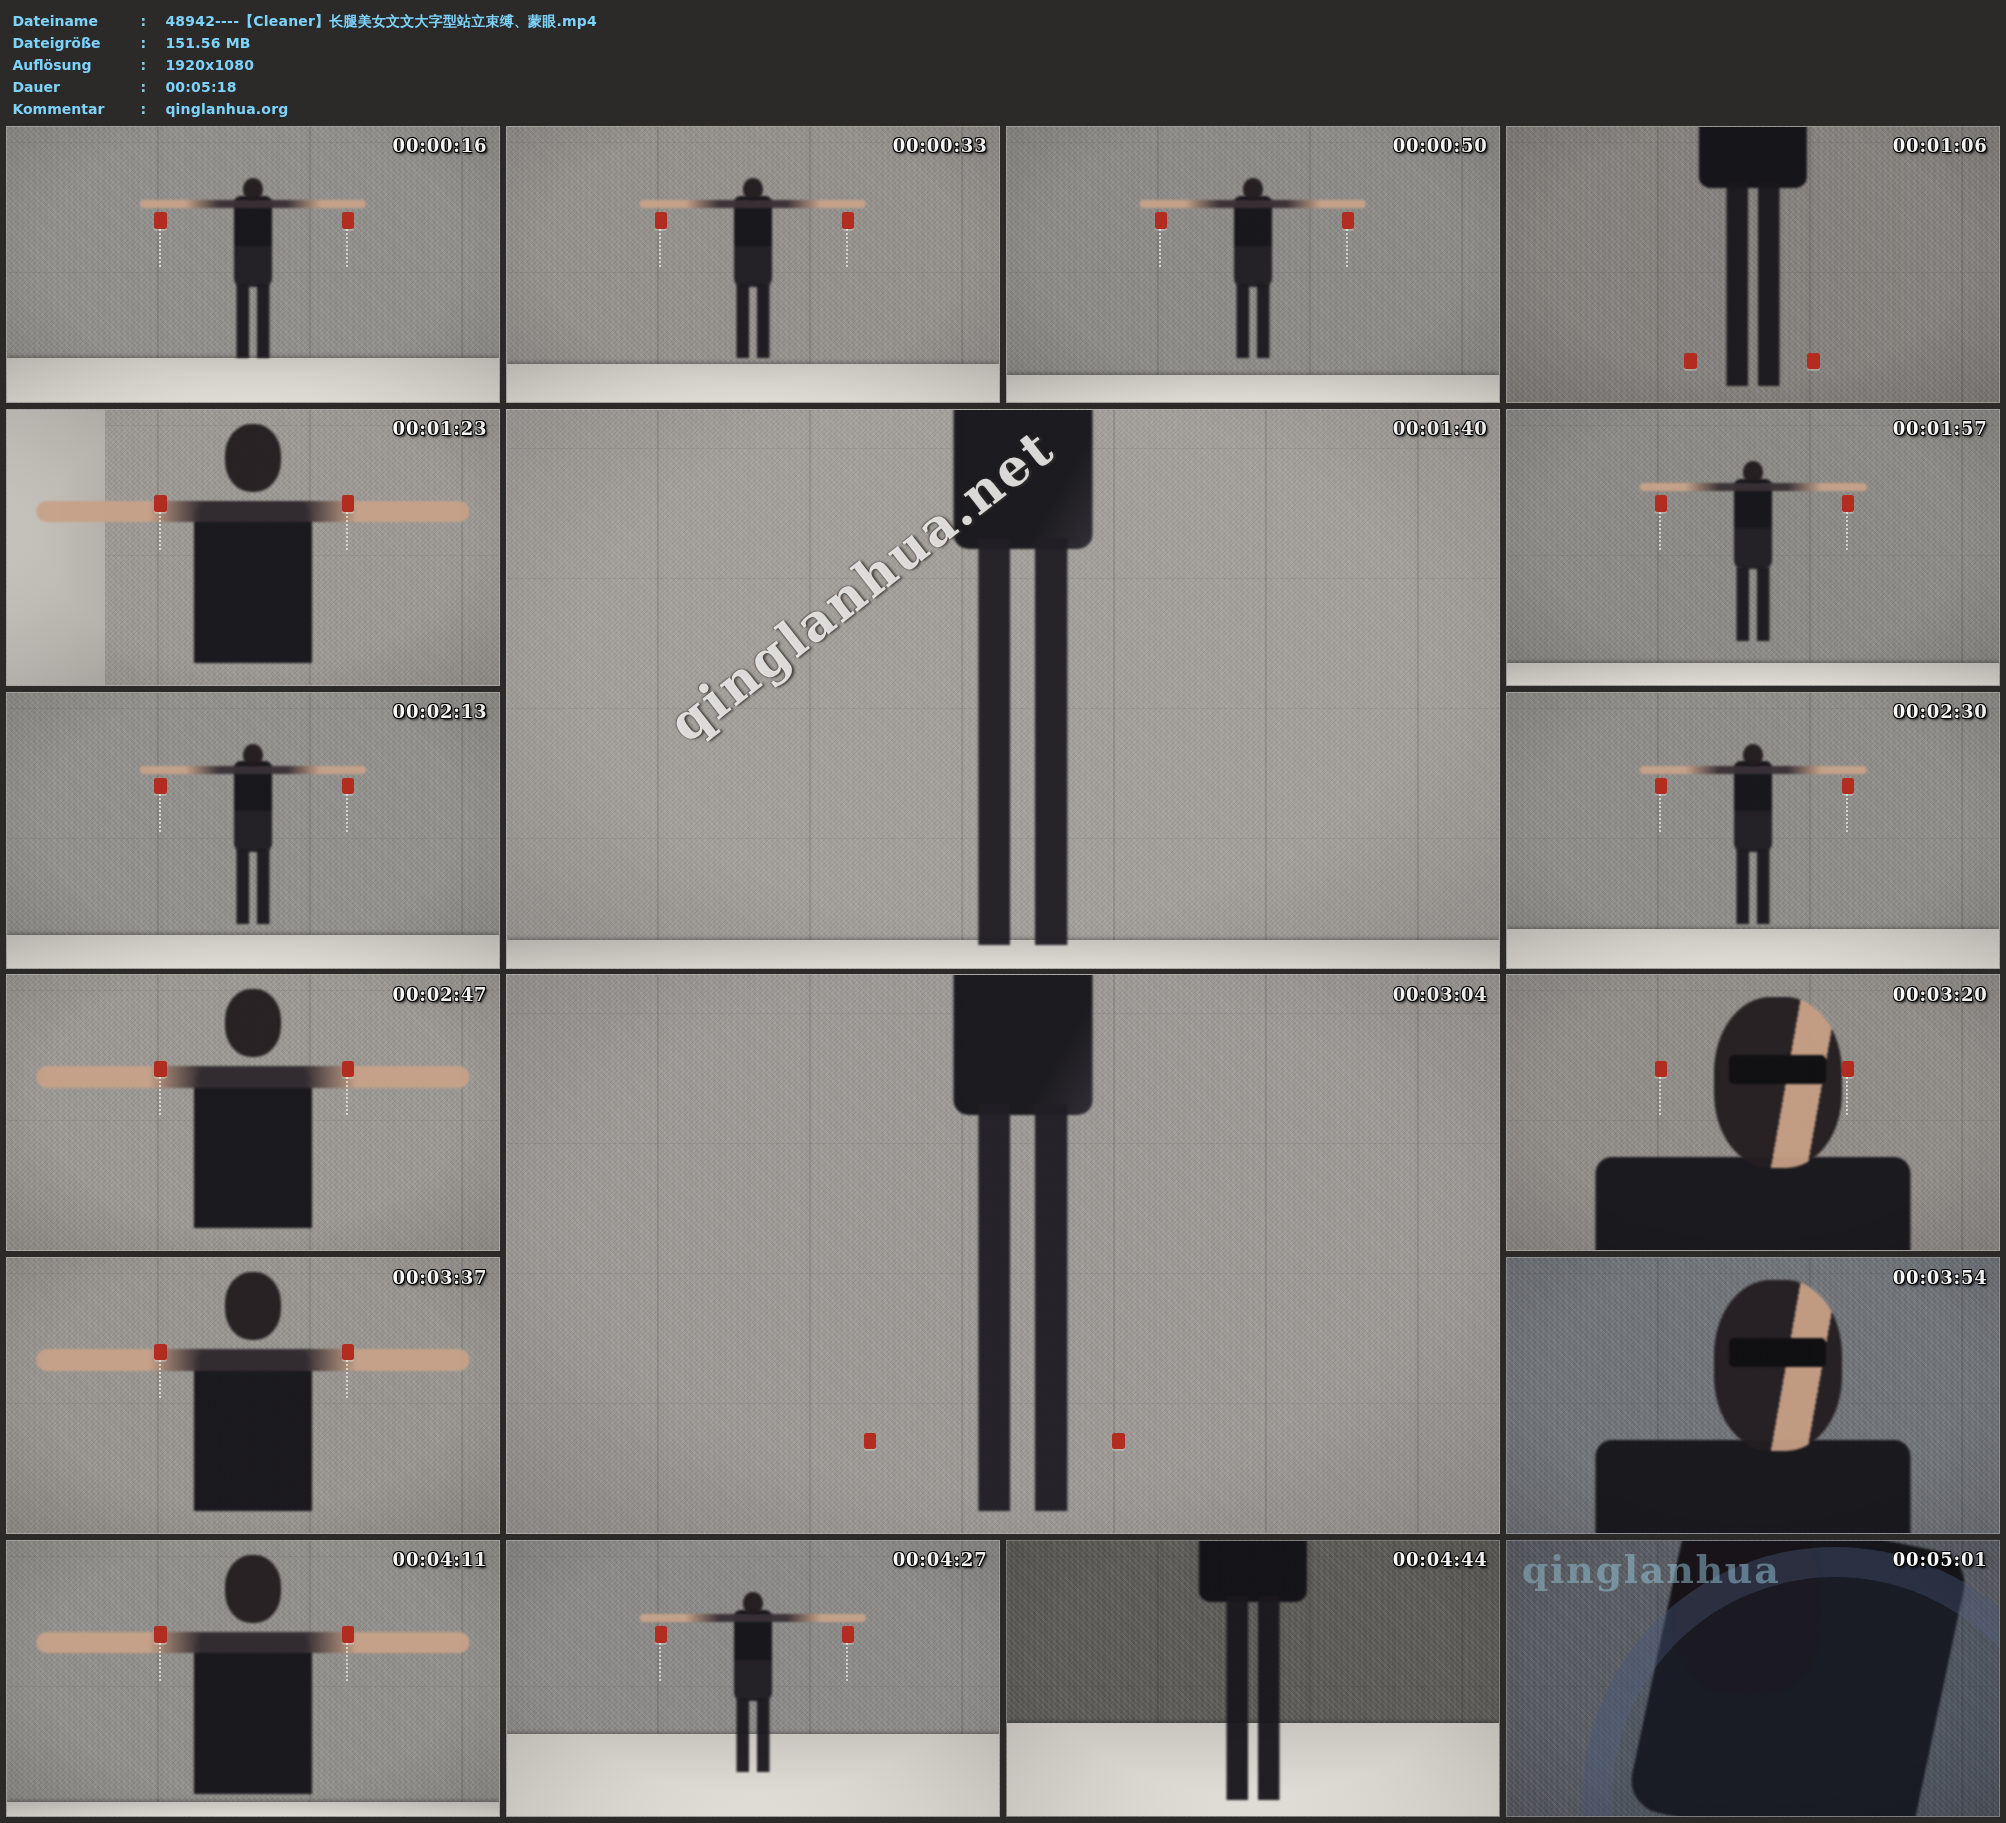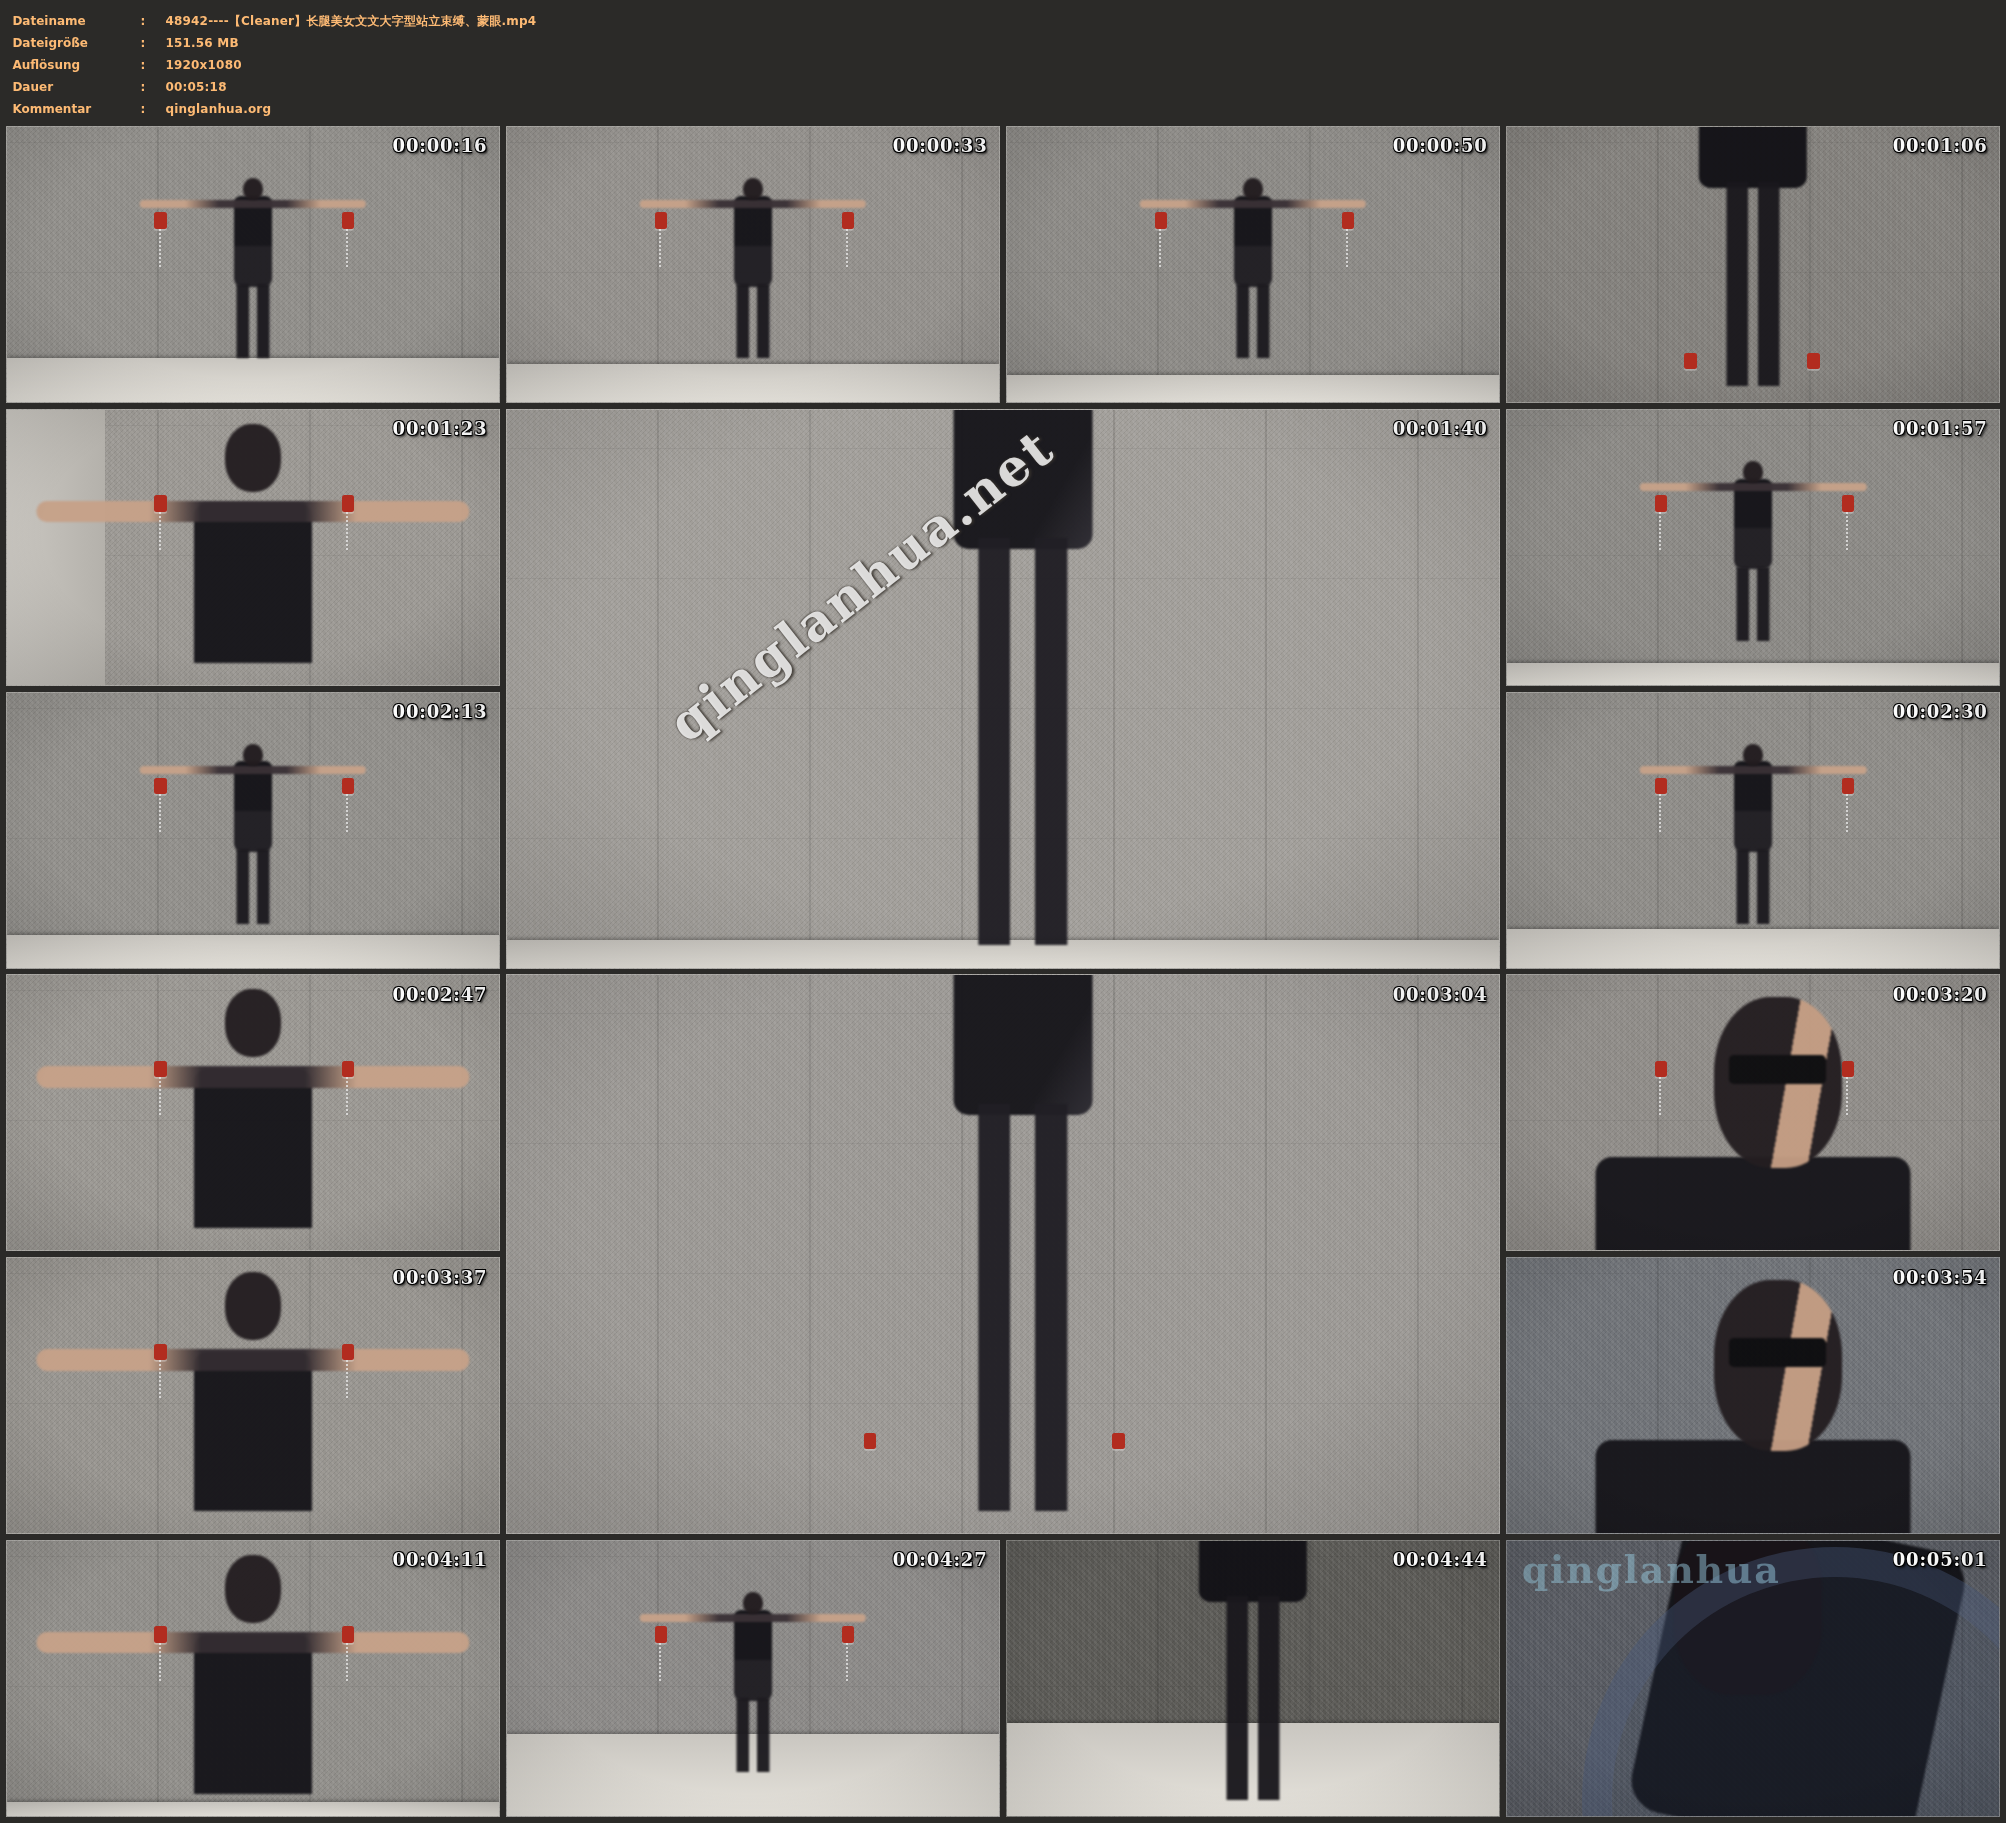--- a/index.html
+++ b/index.html
@@ -10,23 +10,23 @@
   }
 
   
   .file-info{
     padding:10px 0 0 12.4px;
     height:112px;
   }
   .meta-row{
     display:flex;
     line-height:22px;
-    font-size:12px;
+    font-size:14px;
     font-weight:bold;
-    color:#fdba74;
+    color:#7dd3fc;
     white-space:nowrap;
   }
   .meta-label{width:128px;flex:0 0 128px;}
   .meta-sep{width:25px;flex:0 0 25px;}
   .meta-value{letter-spacing:0.2px;}
 
   
   .grid{
     margin:4.1px 5.8px 0 5.8px;
     display:grid;

